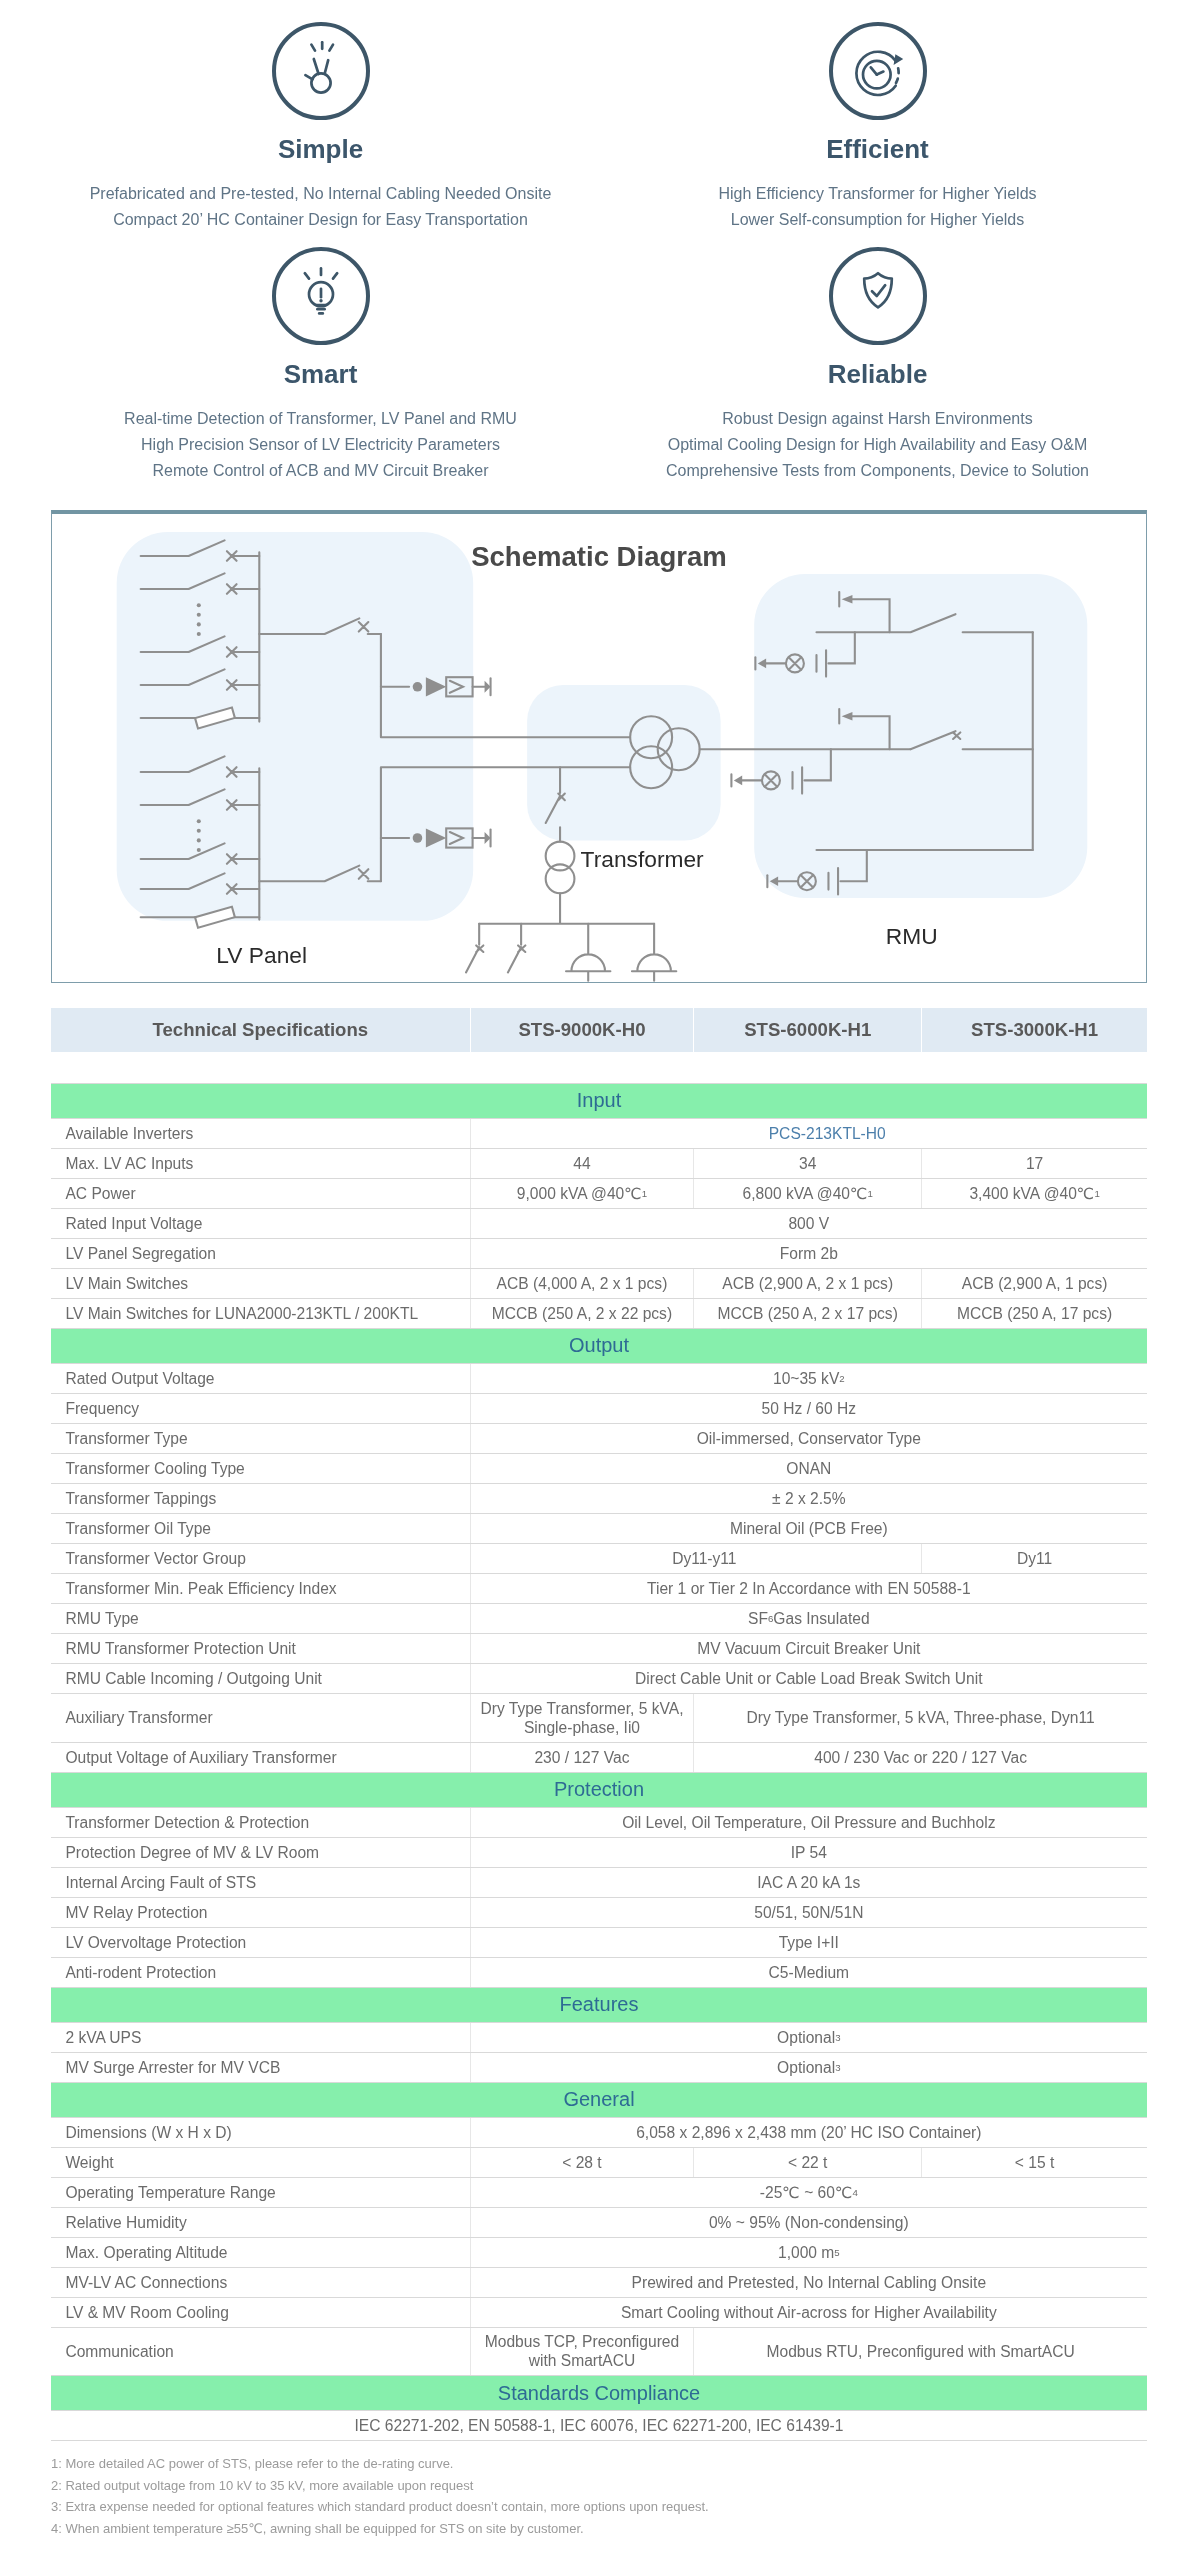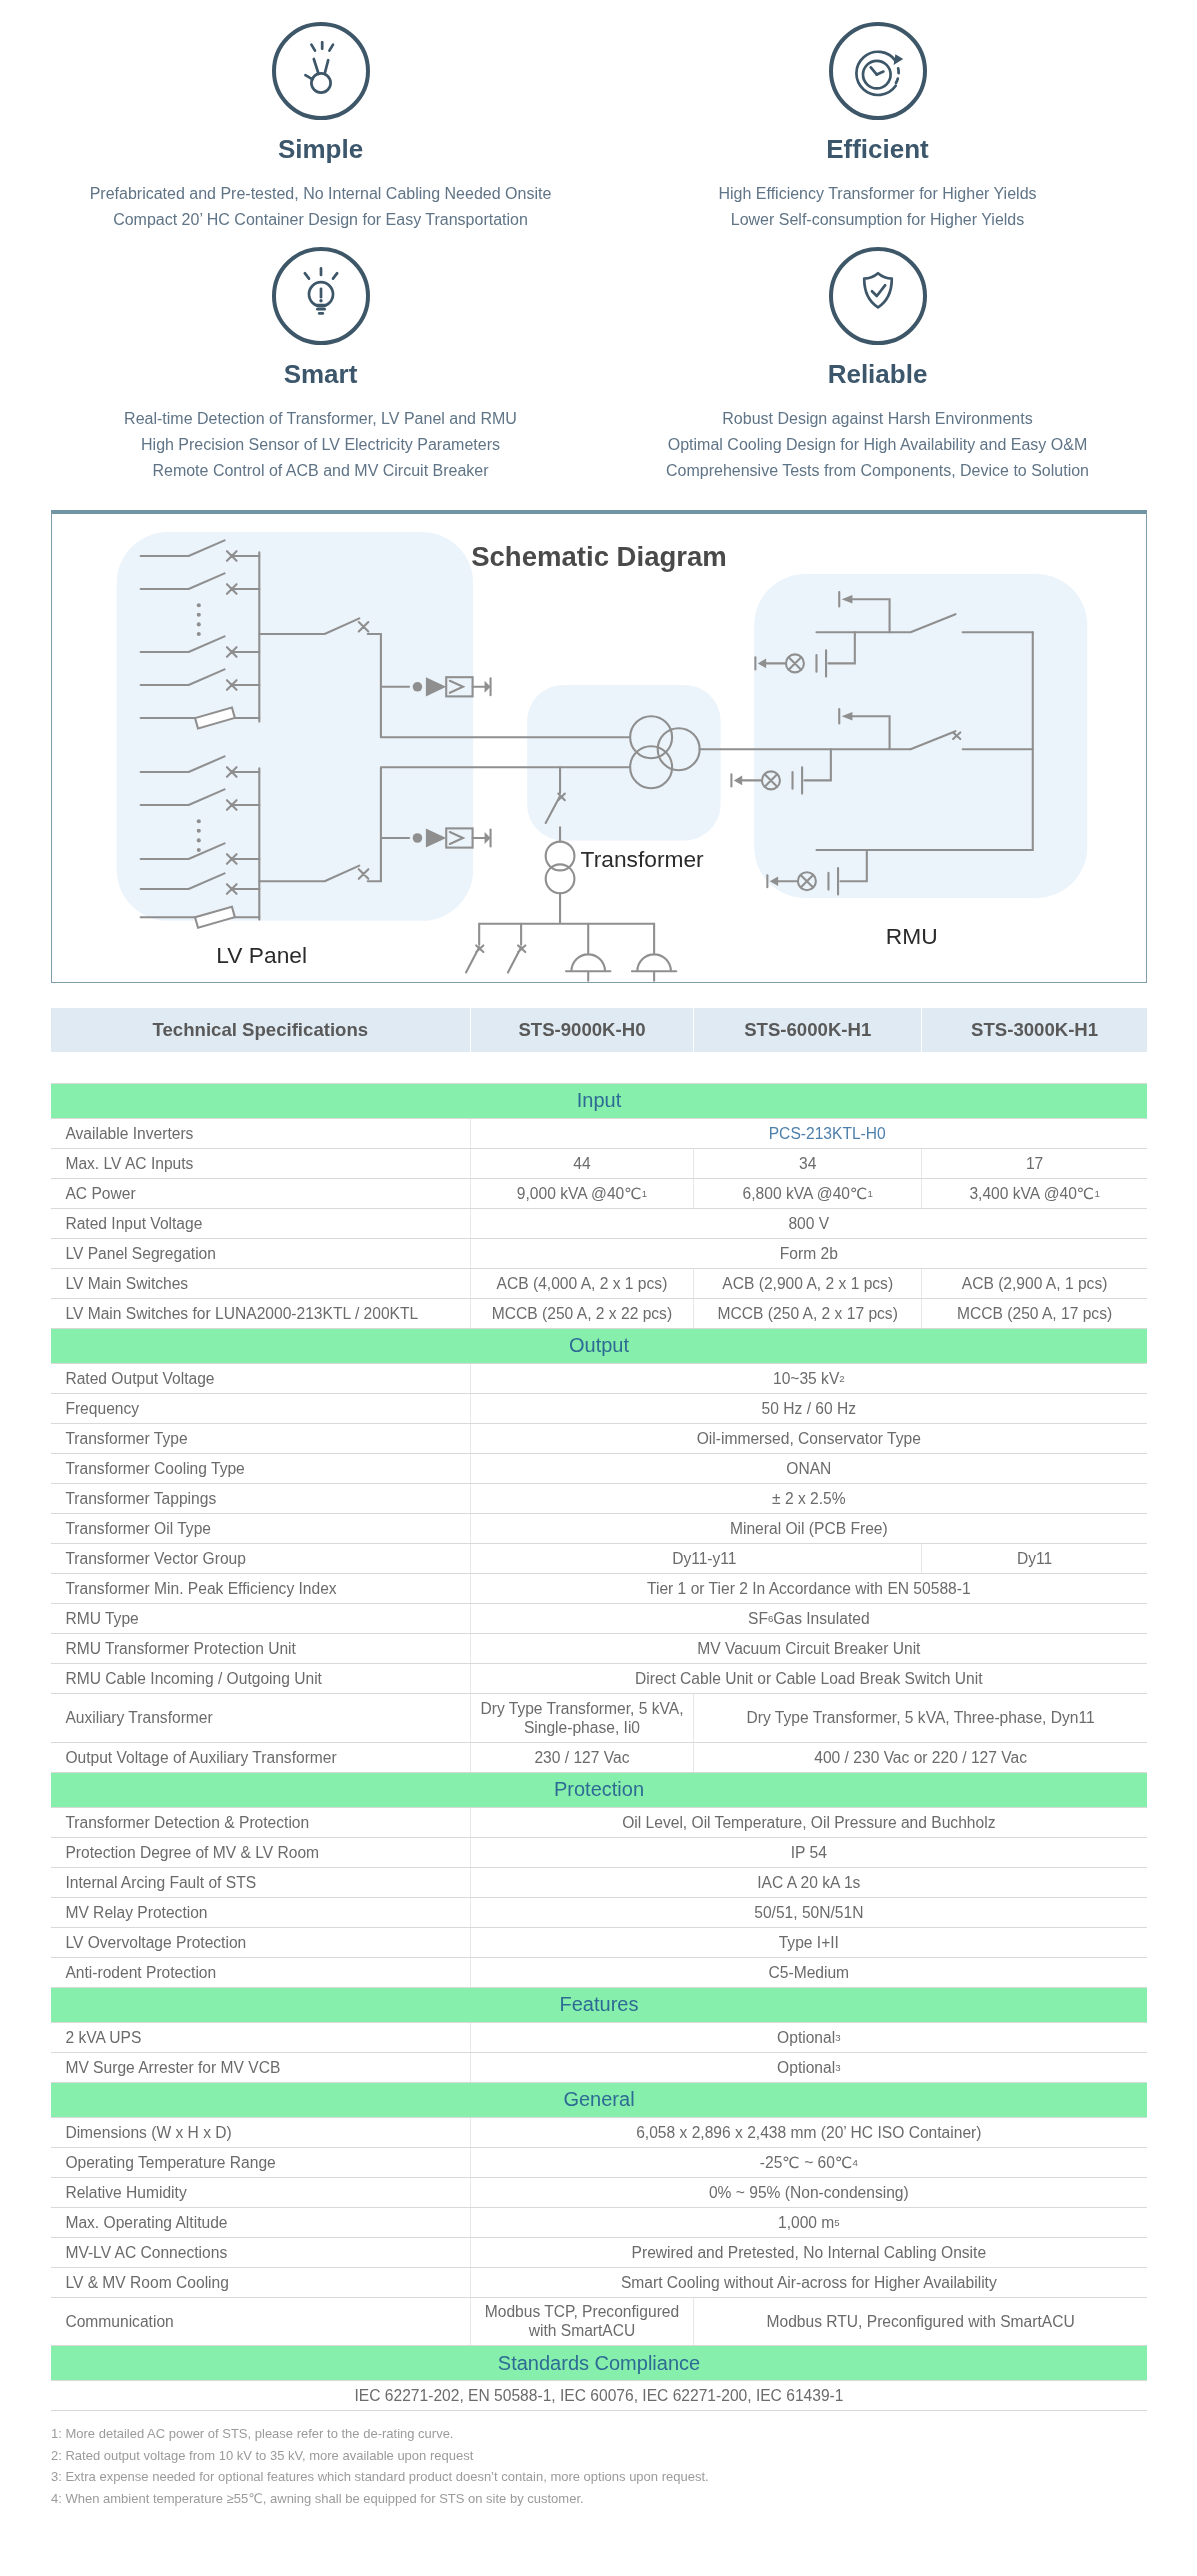--- a/index.html
+++ b/index.html
@@ -384,20 +384,26 @@
       <div class="spec-row">
         <div class="cell label-cell">MV Surge Arrester for MV VCB</div>
         <div class="cell value-cell" style="grid-column: span 3;">Optional <sup>3</sup></div>
       </div>
       <div class="section-band">General</div>
       <div class="spec-row">
         <div class="cell label-cell">Dimensions (W x H x D)</div>
         <div class="cell value-cell" style="grid-column: span 3;">6,058 x 2,896 x 2,438 mm (20’ HC ISO Container)</div>
       </div>
       <div class="spec-row">
+        <div class="cell label-cell">Weight</div>
+        <div class="cell value-cell" style="grid-column: span 1;">&lt; 28 t</div>
+        <div class="cell value-cell" style="grid-column: span 1;">&lt; 22 t</div>
+        <div class="cell value-cell" style="grid-column: span 1;">&lt; 15 t</div>
+      </div>
+      <div class="spec-row">
         <div class="cell label-cell">Operating Temperature Range</div>
         <div class="cell value-cell" style="grid-column: span 3;">-25℃ ~ 60℃ <sup>4</sup></div>
       </div>
       <div class="spec-row">
         <div class="cell label-cell">Relative Humidity</div>
         <div class="cell value-cell" style="grid-column: span 3;">0% ~ 95% (Non-condensing)</div>
       </div>
       <div class="spec-row">
         <div class="cell label-cell">Max. Operating Altitude</div>
         <div class="cell value-cell" style="grid-column: span 3;">1,000 m <sup>5</sup></div>

